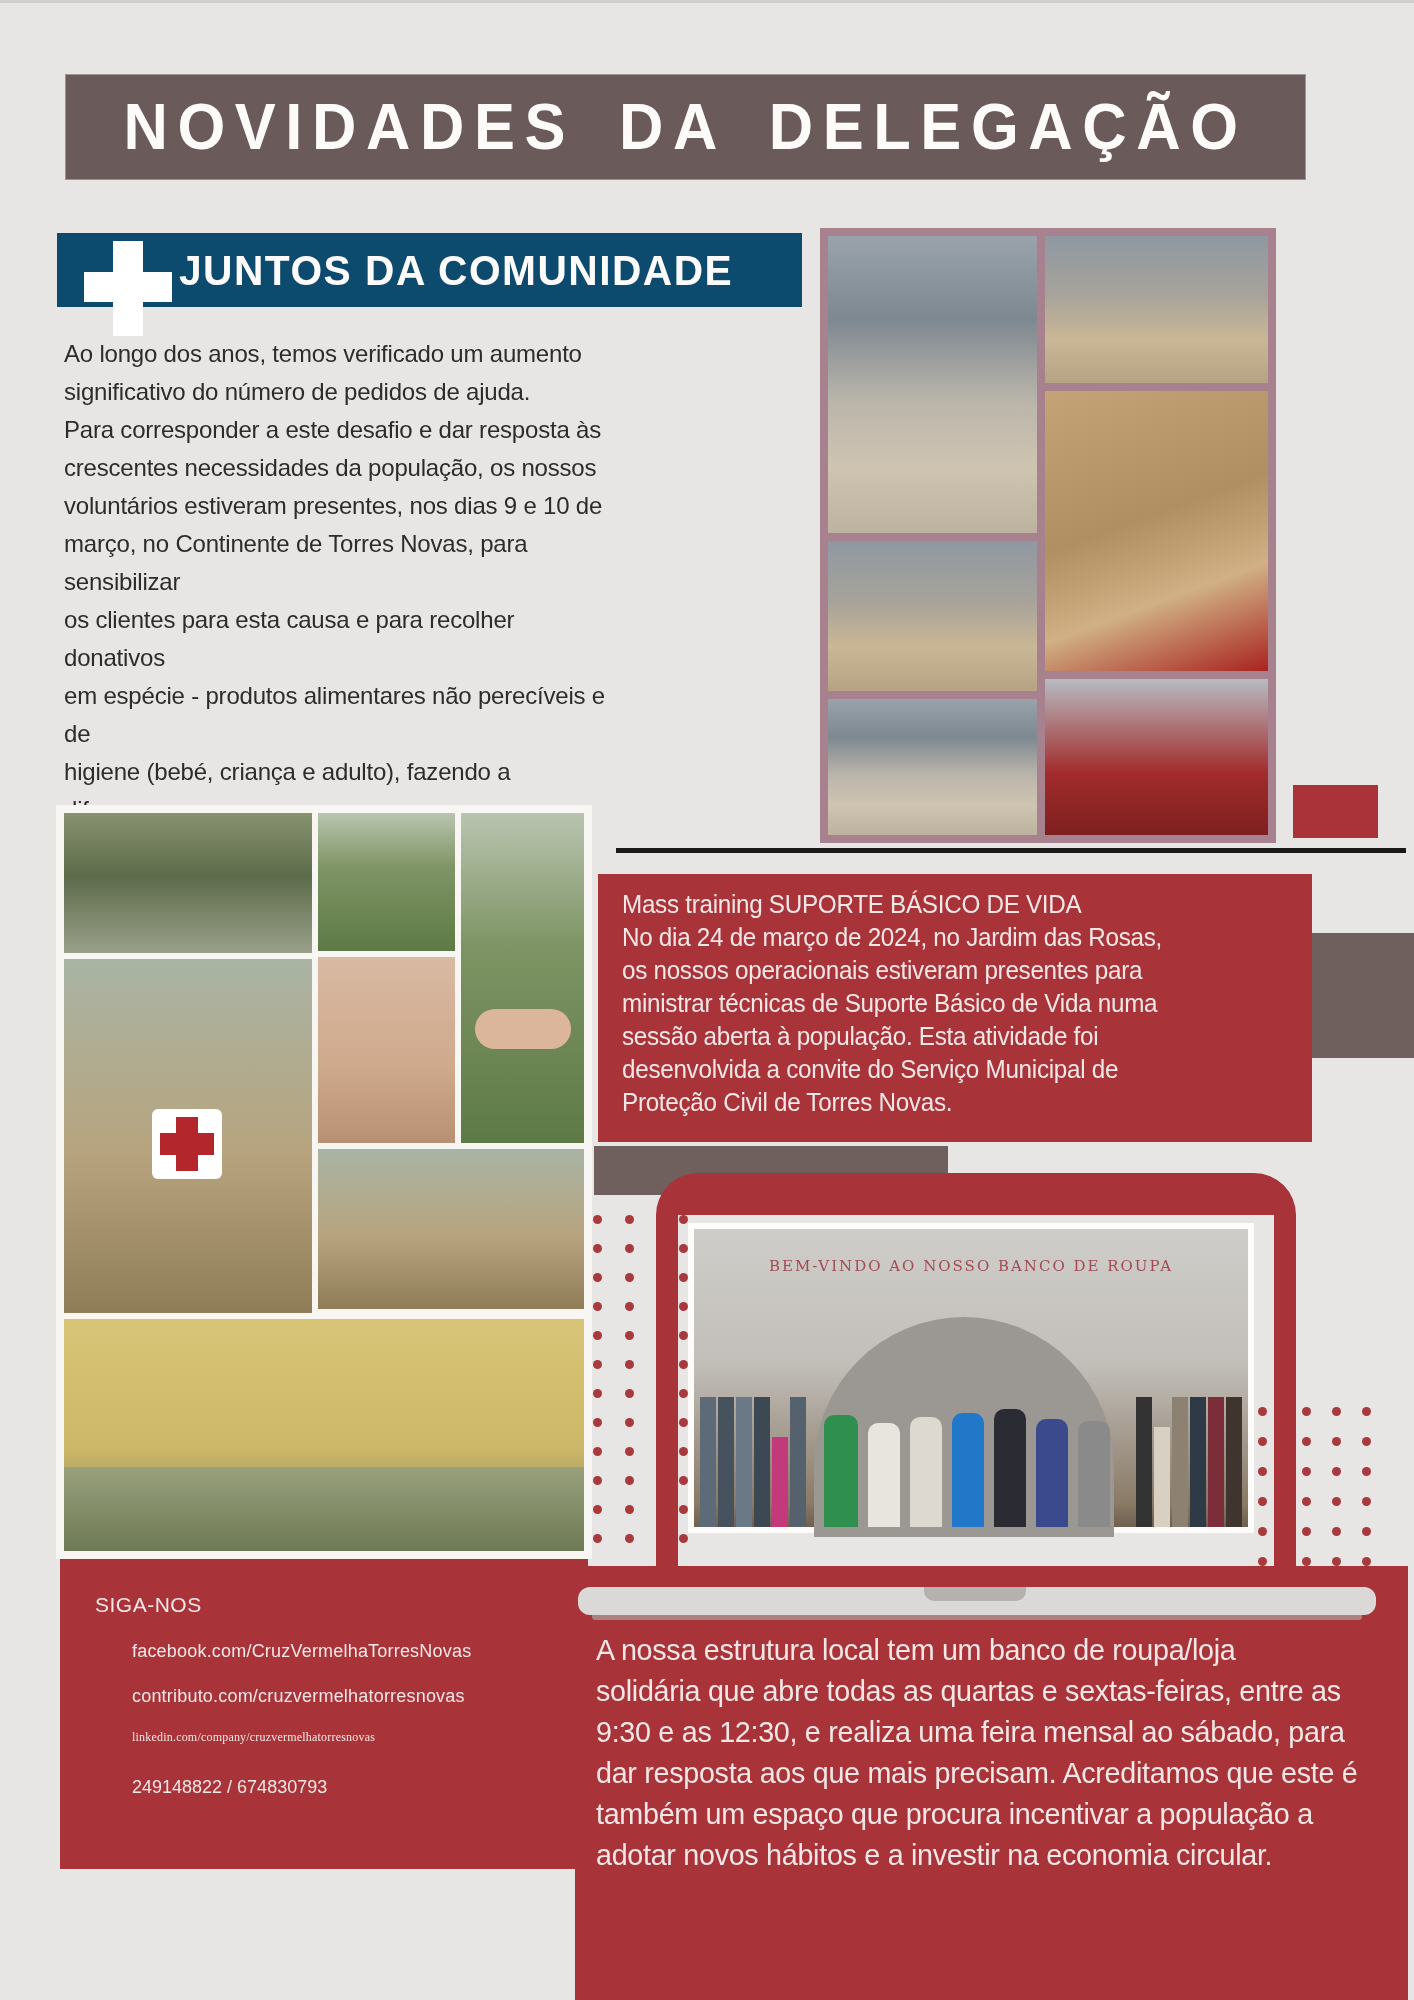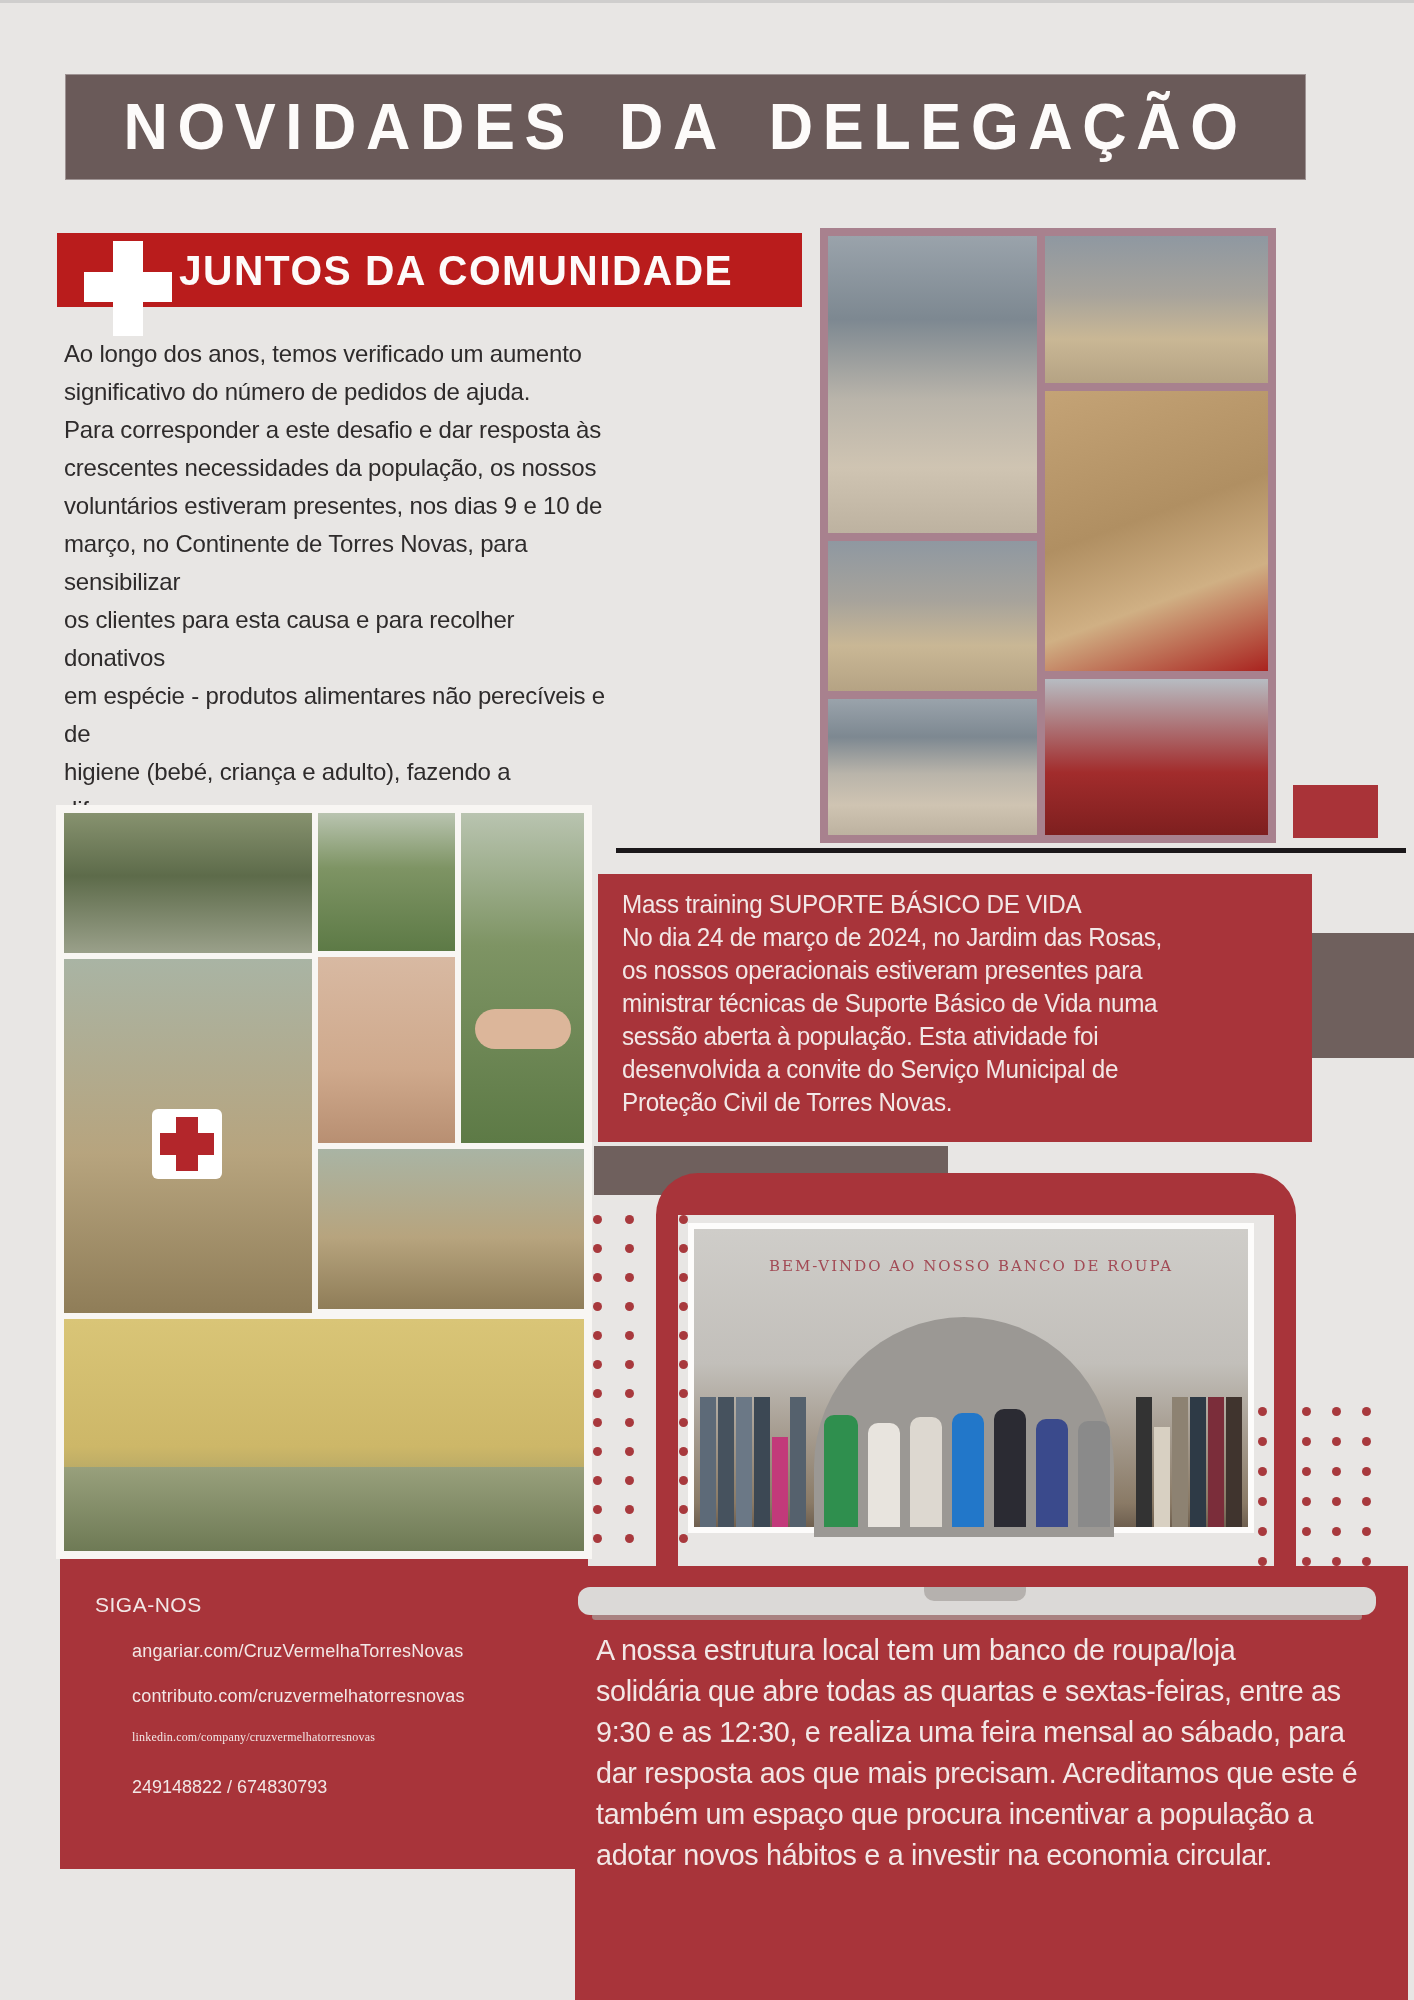--- a/index.html
+++ b/index.html
@@ -17,21 +17,21 @@
     box-shadow:0 0 0 1px rgba(255,255,255,.35) inset;
   }
   .title-banner h1{
     margin:0;color:#fdfbfa;font-size:64px;font-weight:bold;
     letter-spacing:10px;transform:scaleX(.96);white-space:nowrap;
     word-spacing:18px;
   }
 
   
   .community-banner{
-    left:57px;top:230px;width:745px;height:74px;background:#b91c1c;
+    left:57px;top:230px;width:745px;height:74px;background:#0c4a6e;
   }
   .community-banner .label{
     position:absolute;left:122px;top:14px;color:#fdfbfa;font-size:42px;
     font-weight:bold;letter-spacing:1.5px;transform:scaleX(.97);transform-origin:left;
     white-space:nowrap;
   }
   .cross-icon{left:84px;top:238px;width:88px;height:95px;}
   .cross-icon .v{position:absolute;left:29px;top:0;width:30px;height:95px;background:#fff;}
   .cross-icon .h{position:absolute;left:0;top:31px;width:88px;height:30px;background:#fff;}
 
@@ -191,21 +191,21 @@
   <div class="abs redbox bank-box">
     <div class="txt">A nossa estrutura local tem um banco de roupa/loja
 solidária que abre todas as quartas e sextas-feiras, entre as
 9:30 e as 12:30, e realiza uma feira mensal ao sábado, para
 dar resposta aos que mais precisam. Acreditamos que este é
 também um espaço que procura incentivar a população a
 adotar novos hábitos e a investir na economia circular.</div>
   </div>
   <div class="abs redbox follow-box">
     <div class="follow-heading">SIGA-NOS</div>
-    <div class="follow-link l1">angariar.com/CruzVermelhaTorresNovas</div>
+    <div class="follow-link l1">facebook.com/CruzVermelhaTorresNovas</div>
     <div class="follow-link l2">contributo.com/cruzvermelhatorresnovas</div>
     <div class="follow-link l3">linkedin.com/company/cruzvermelhatorresnovas</div>
     <div class="follow-phone">249148822 / 674830793</div>
   </div>
 
   <div id="dots" class="abs" style="left:0;top:0;">
       <span class="dot" style="left: 593px; top: 1212px;"></span>
       <span class="dot" style="left: 593px; top: 1241px;"></span>
       <span class="dot" style="left: 593px; top: 1270px;"></span>
       <span class="dot" style="left: 593px; top: 1299px;"></span>

